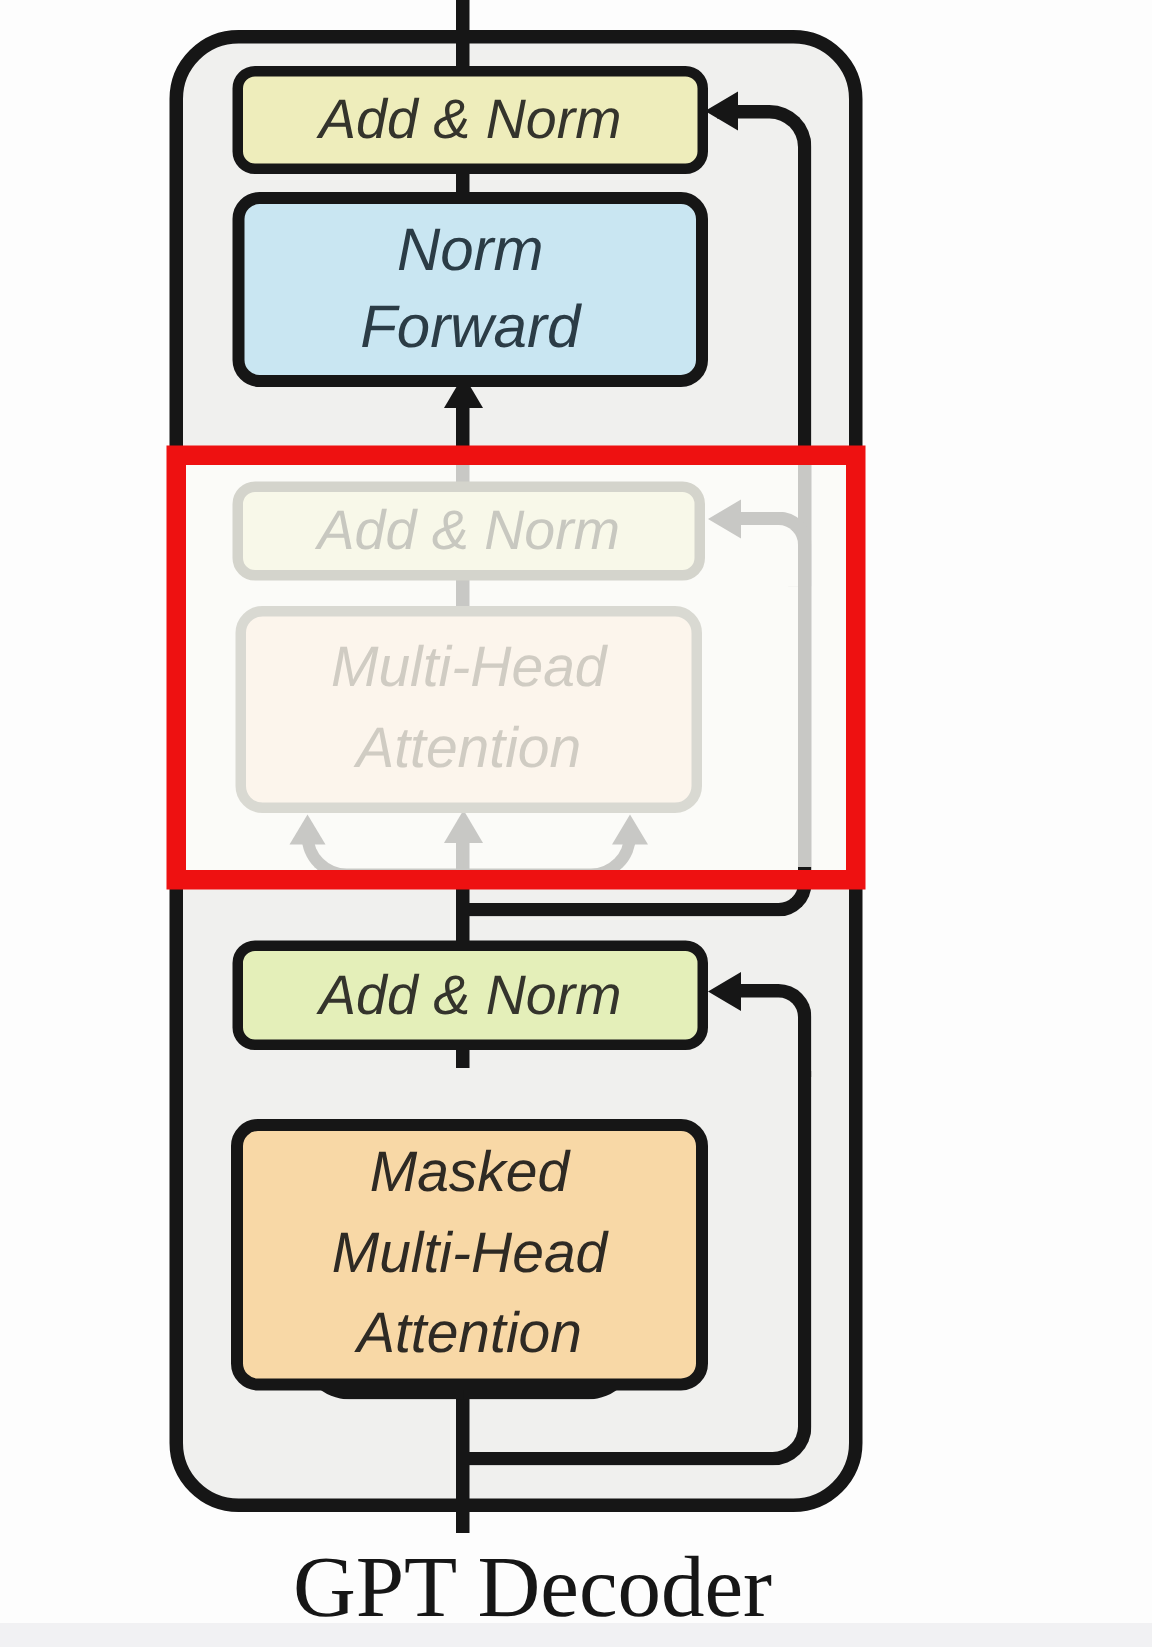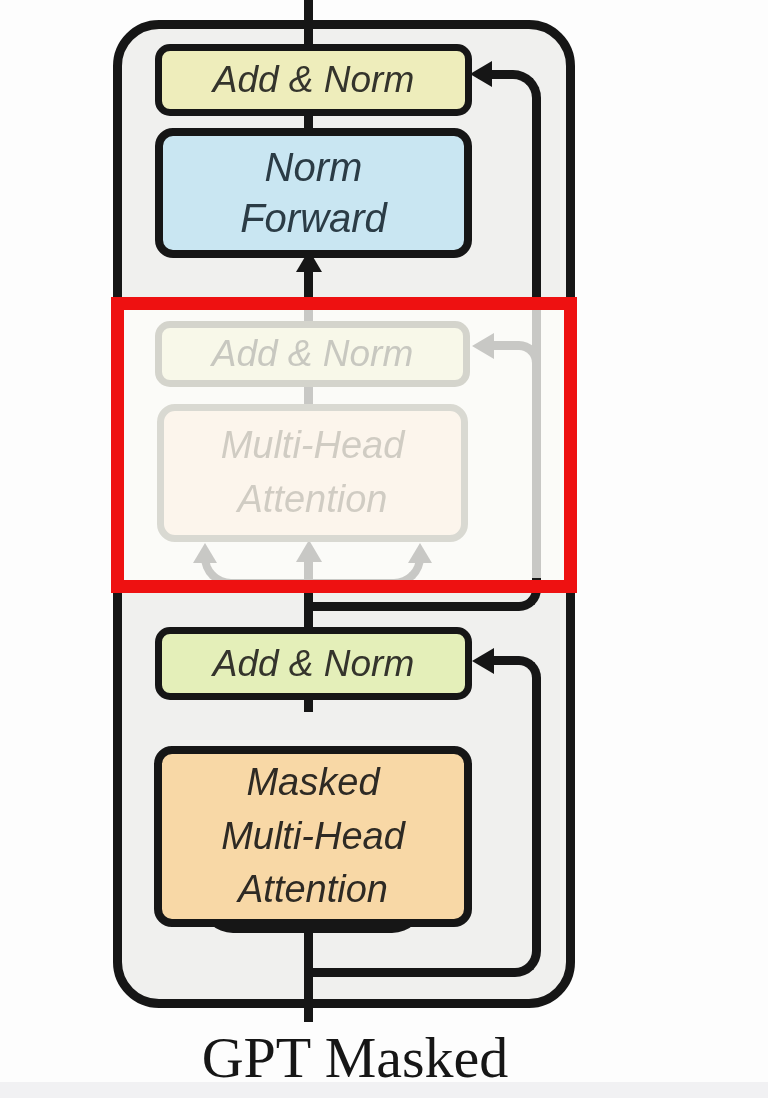--- a/index.html
+++ b/index.html
@@ -117,15 +117,15 @@
   <span>Add &amp; Norm</span>
 </div>
 <div class="abs box box-masked-mha">
   <span>Masked
 Multi-Head
 Attention</span>
 </div>
 
 <div class="abs red-rect"></div>
 
-<div class="abs caption">GPT Masked</div>
+<div class="abs caption">GPT Decoder</div>
 
 <div class="abs bottom-band"></div>
 
 </body></html>

